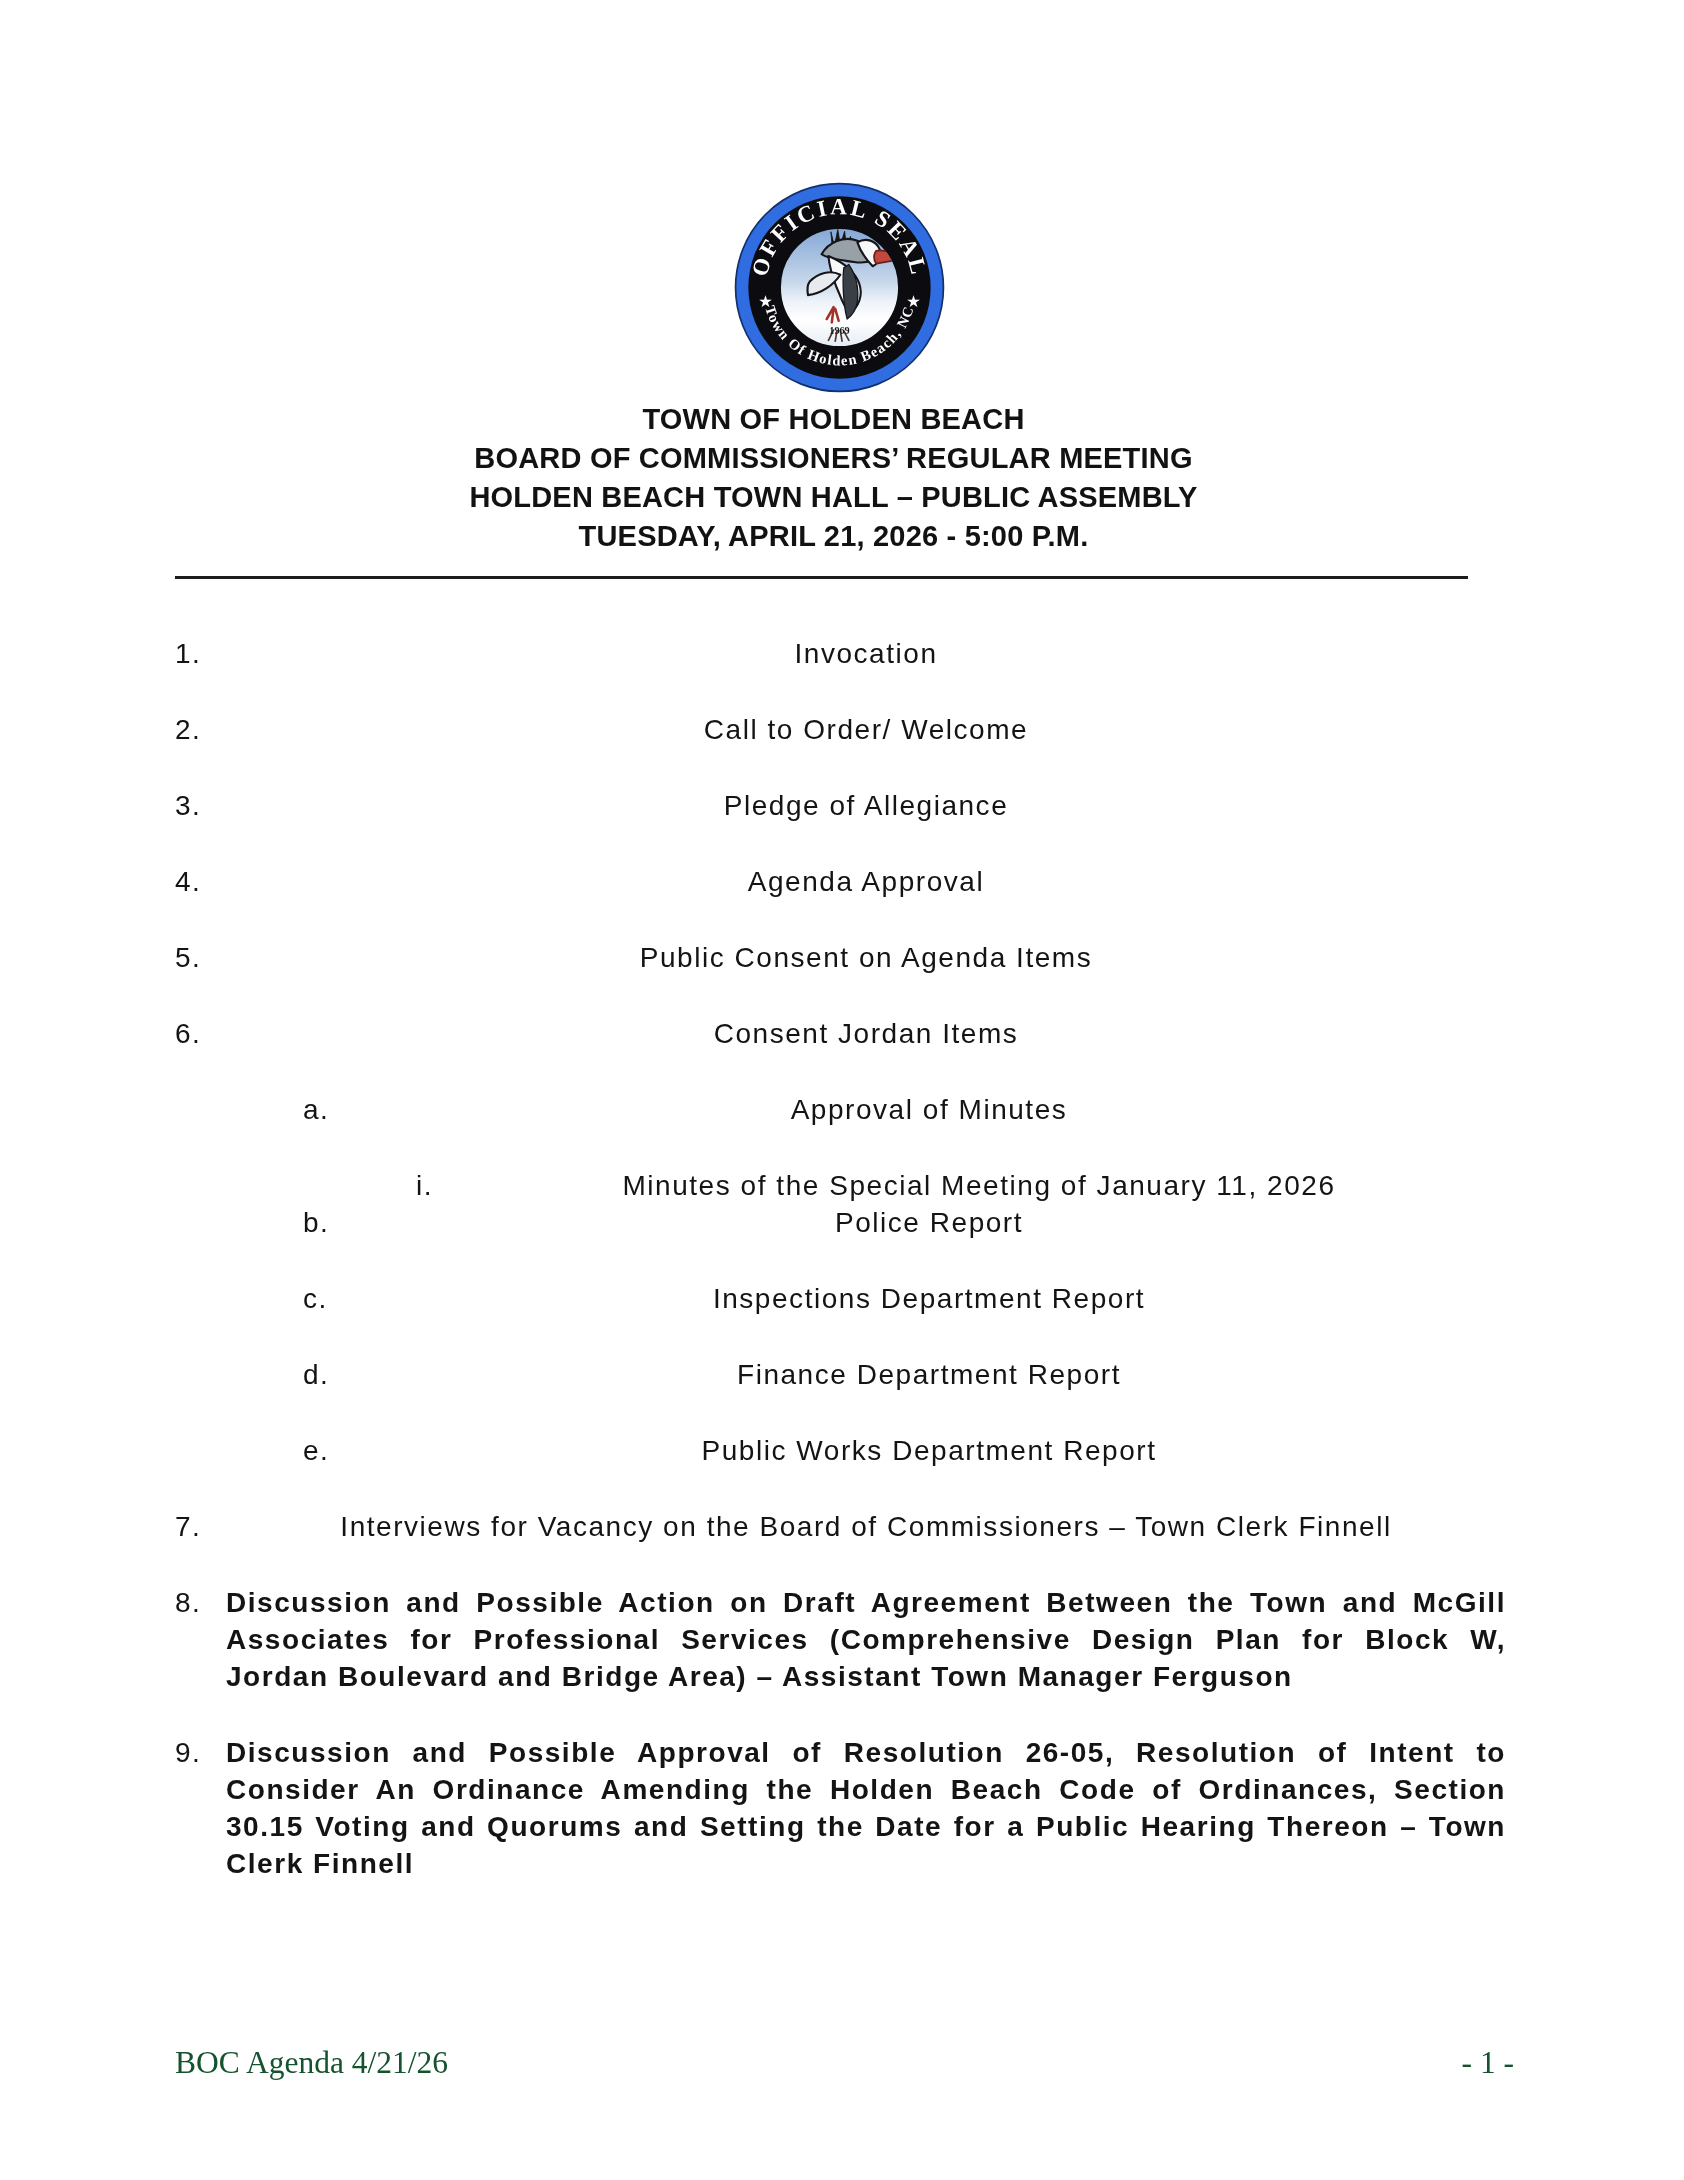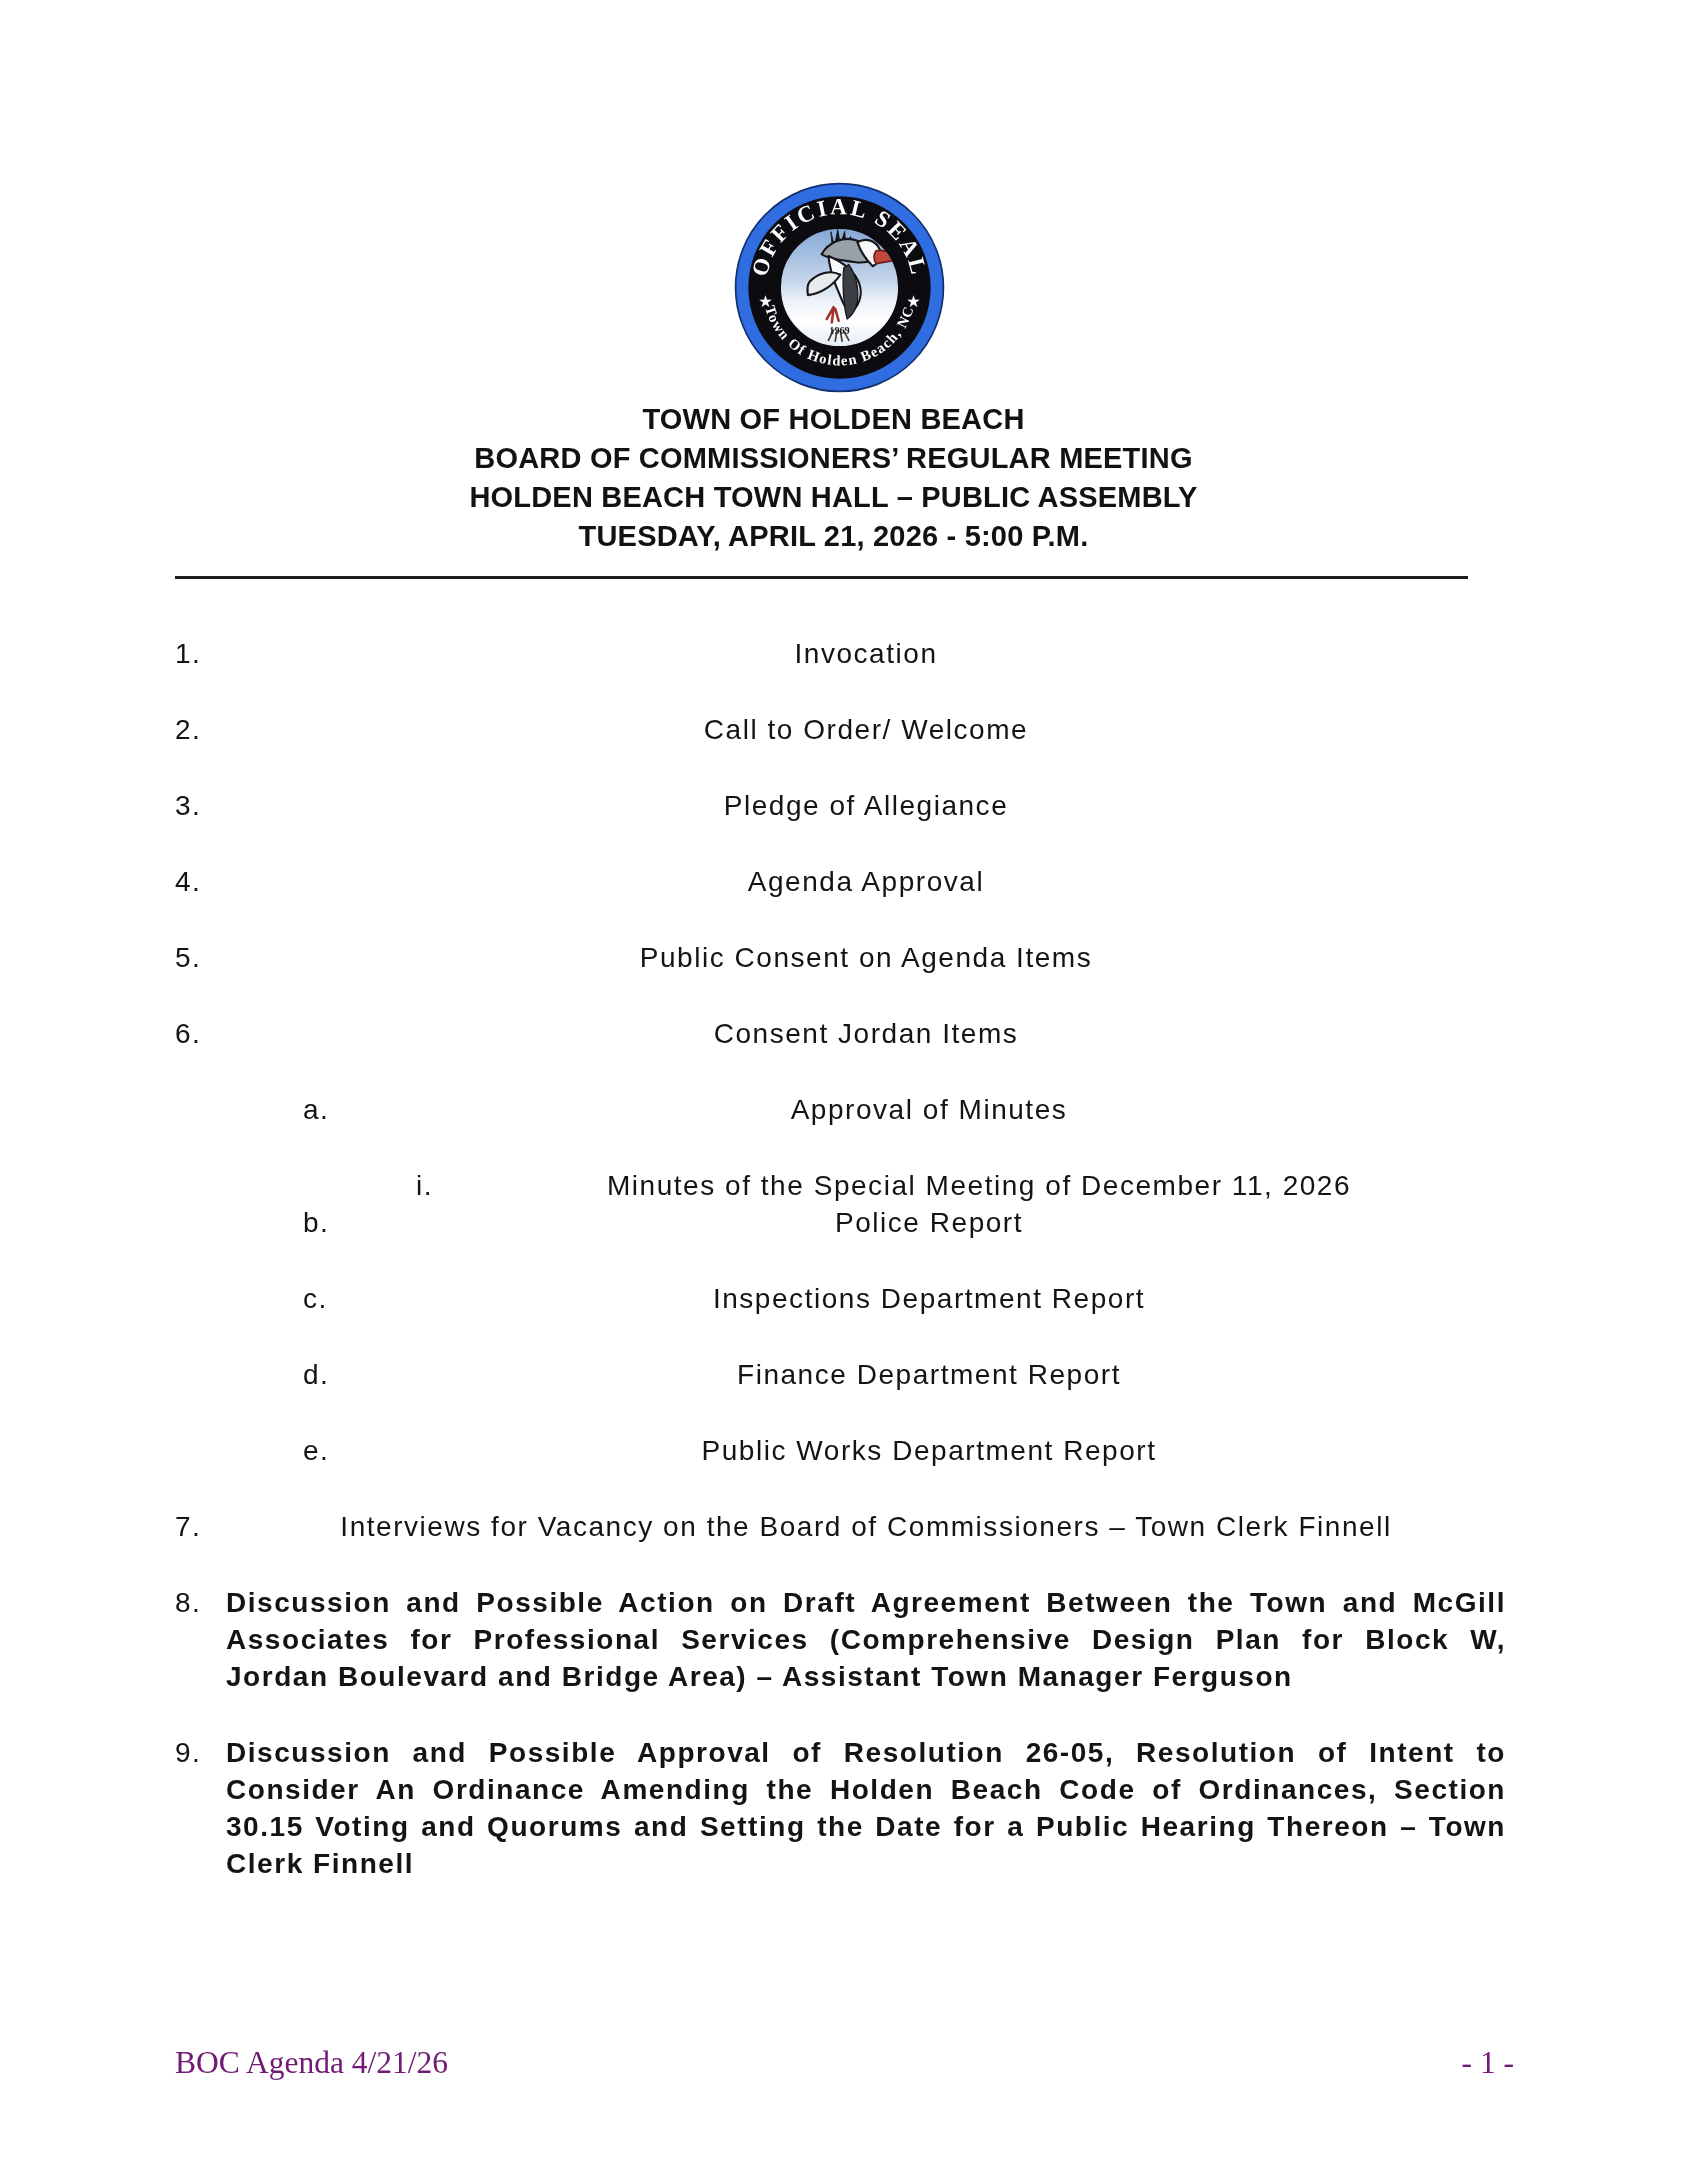--- a/index.html
+++ b/index.html
@@ -31,21 +31,21 @@
   .row.tight{margin-bottom:0;}
   .row.last{margin-bottom:0;}
   .marker{flex:0 0 51px;}
   .l2 .marker{flex:0 0 49px;}
   .l3 .marker{flex:0 0 43px;text-align:right;margin-right:19px;}
   .text{flex:1 1 auto;text-align:center;}
   .justify .text{text-align:justify;font-weight:bold;}
   .footer{
     position:absolute;left:175px;top:2044px;width:1339px;
     display:flex;justify-content:space-between;
-    font-family:"Liberation Serif",serif;font-size:31.5px;line-height:37px;color:#701a75;
+    font-family:"Liberation Serif",serif;font-size:31.5px;line-height:37px;color:#14532d;
   }
 </style>
 </head>
 <body>
 
 <div class="seal">
   <svg viewBox="0 0 250 250" width="213" height="213">
     <defs>
       <linearGradient id="sky" x1="0" y1="0" x2="0" y2="1">
         <stop offset="0" stop-color="#84a7d6"></stop>
@@ -124,21 +124,21 @@
     <span class="text">Consent Jordan Items</span>
   </div>
 
   <div class="row l2">
     <span class="marker">a.</span>
     <span class="text">Approval of Minutes</span>
   </div>
 
   <div class="row l3 tight">
     <span class="marker">i.</span>
-    <span class="text">Minutes of the Special Meeting of December 11, 2026</span>
+    <span class="text">Minutes of the Special Meeting of January 11, 2026</span>
   </div>
 
   <div class="row l2">
     <span class="marker">b.</span>
     <span class="text">Police Report</span>
   </div>
   <div class="row l2">
     <span class="marker">c.</span>
     <span class="text">Inspections Department Report</span>
   </div>

